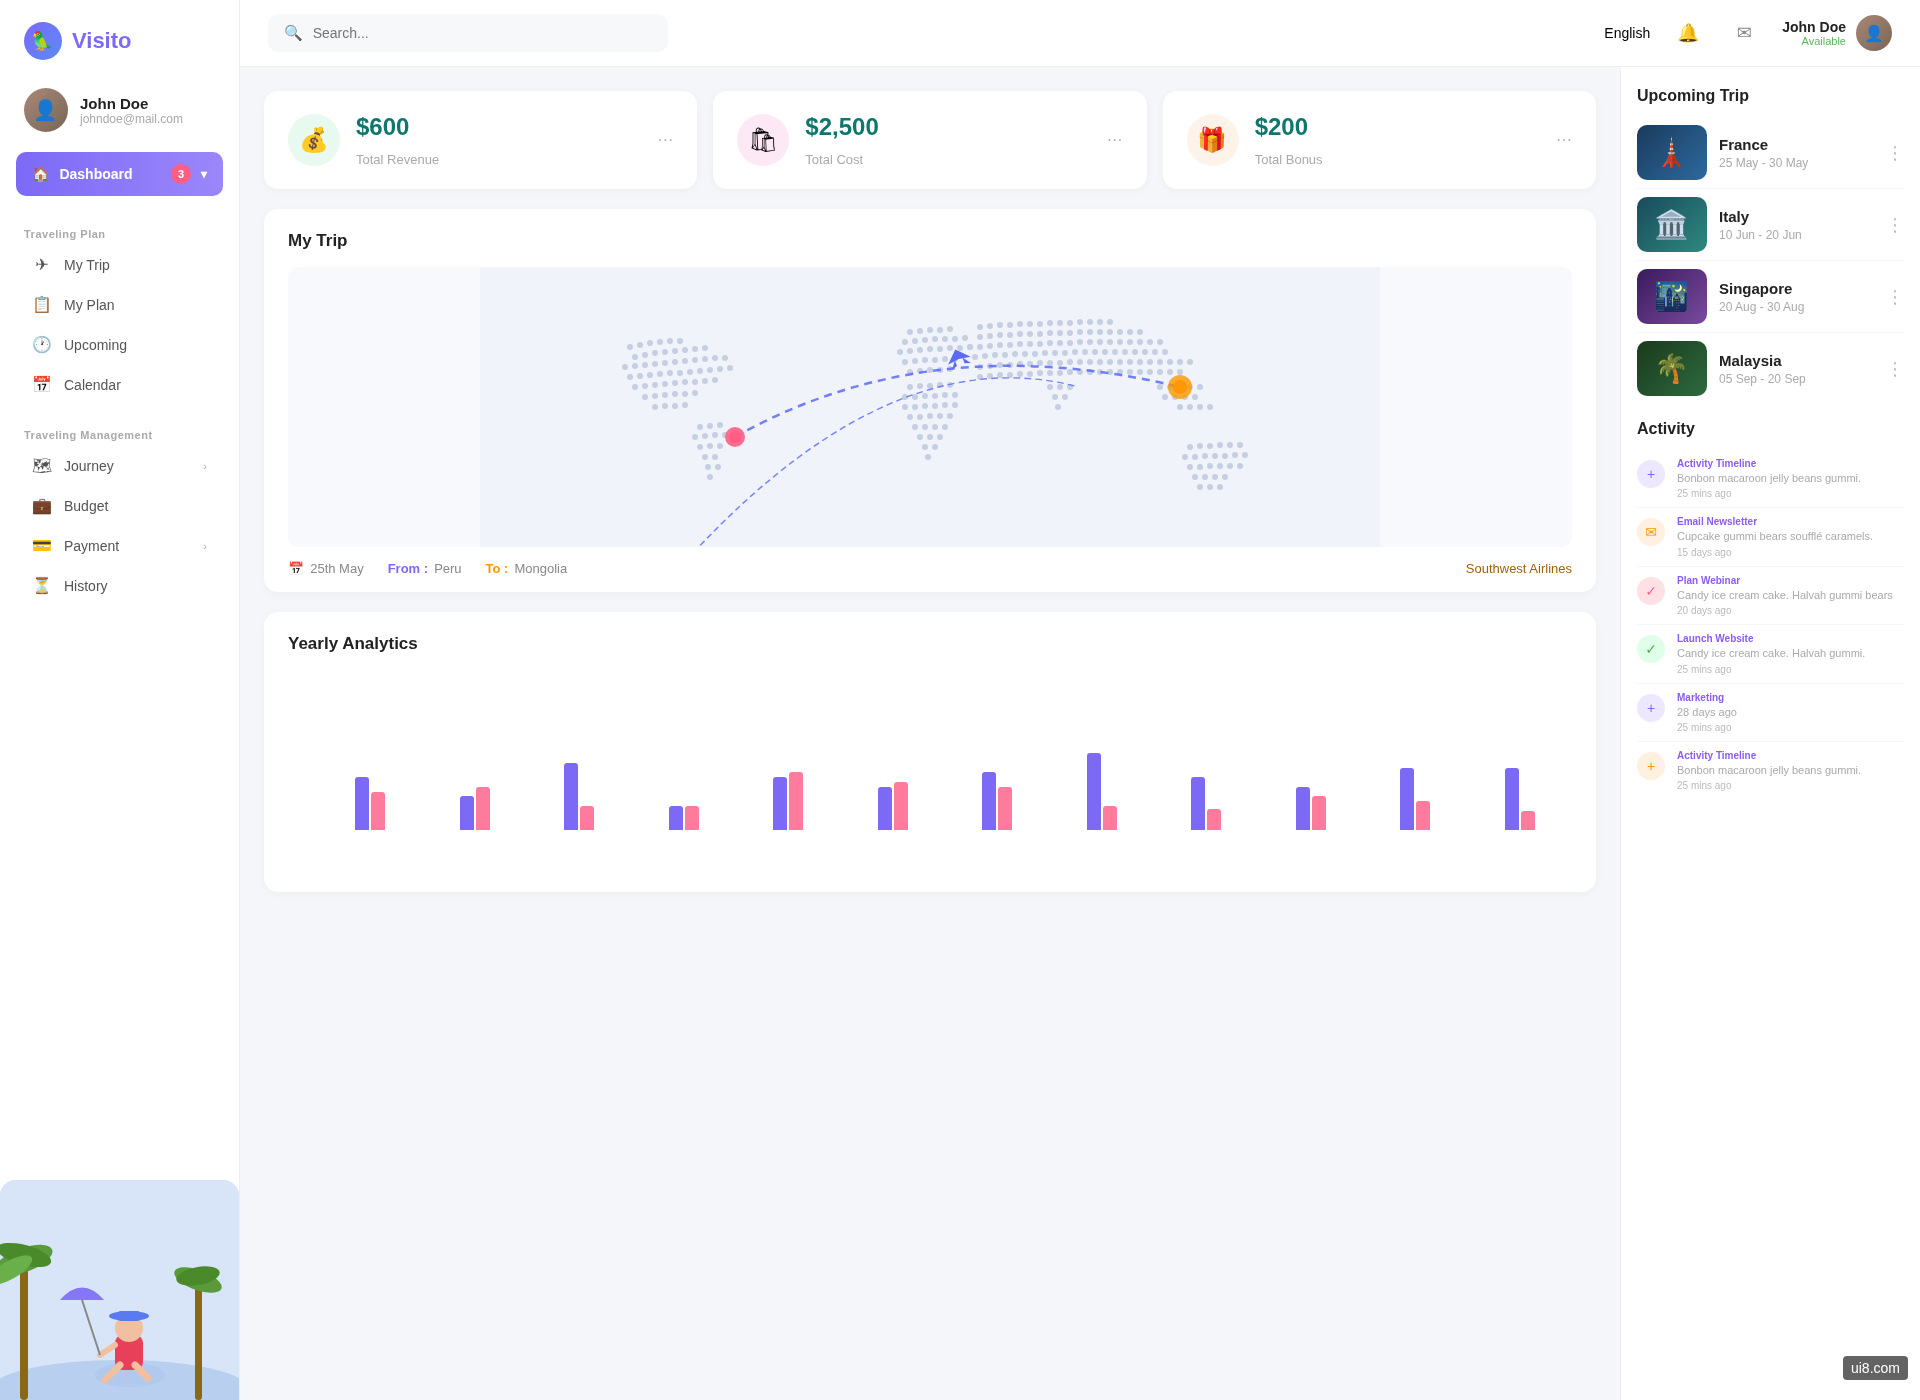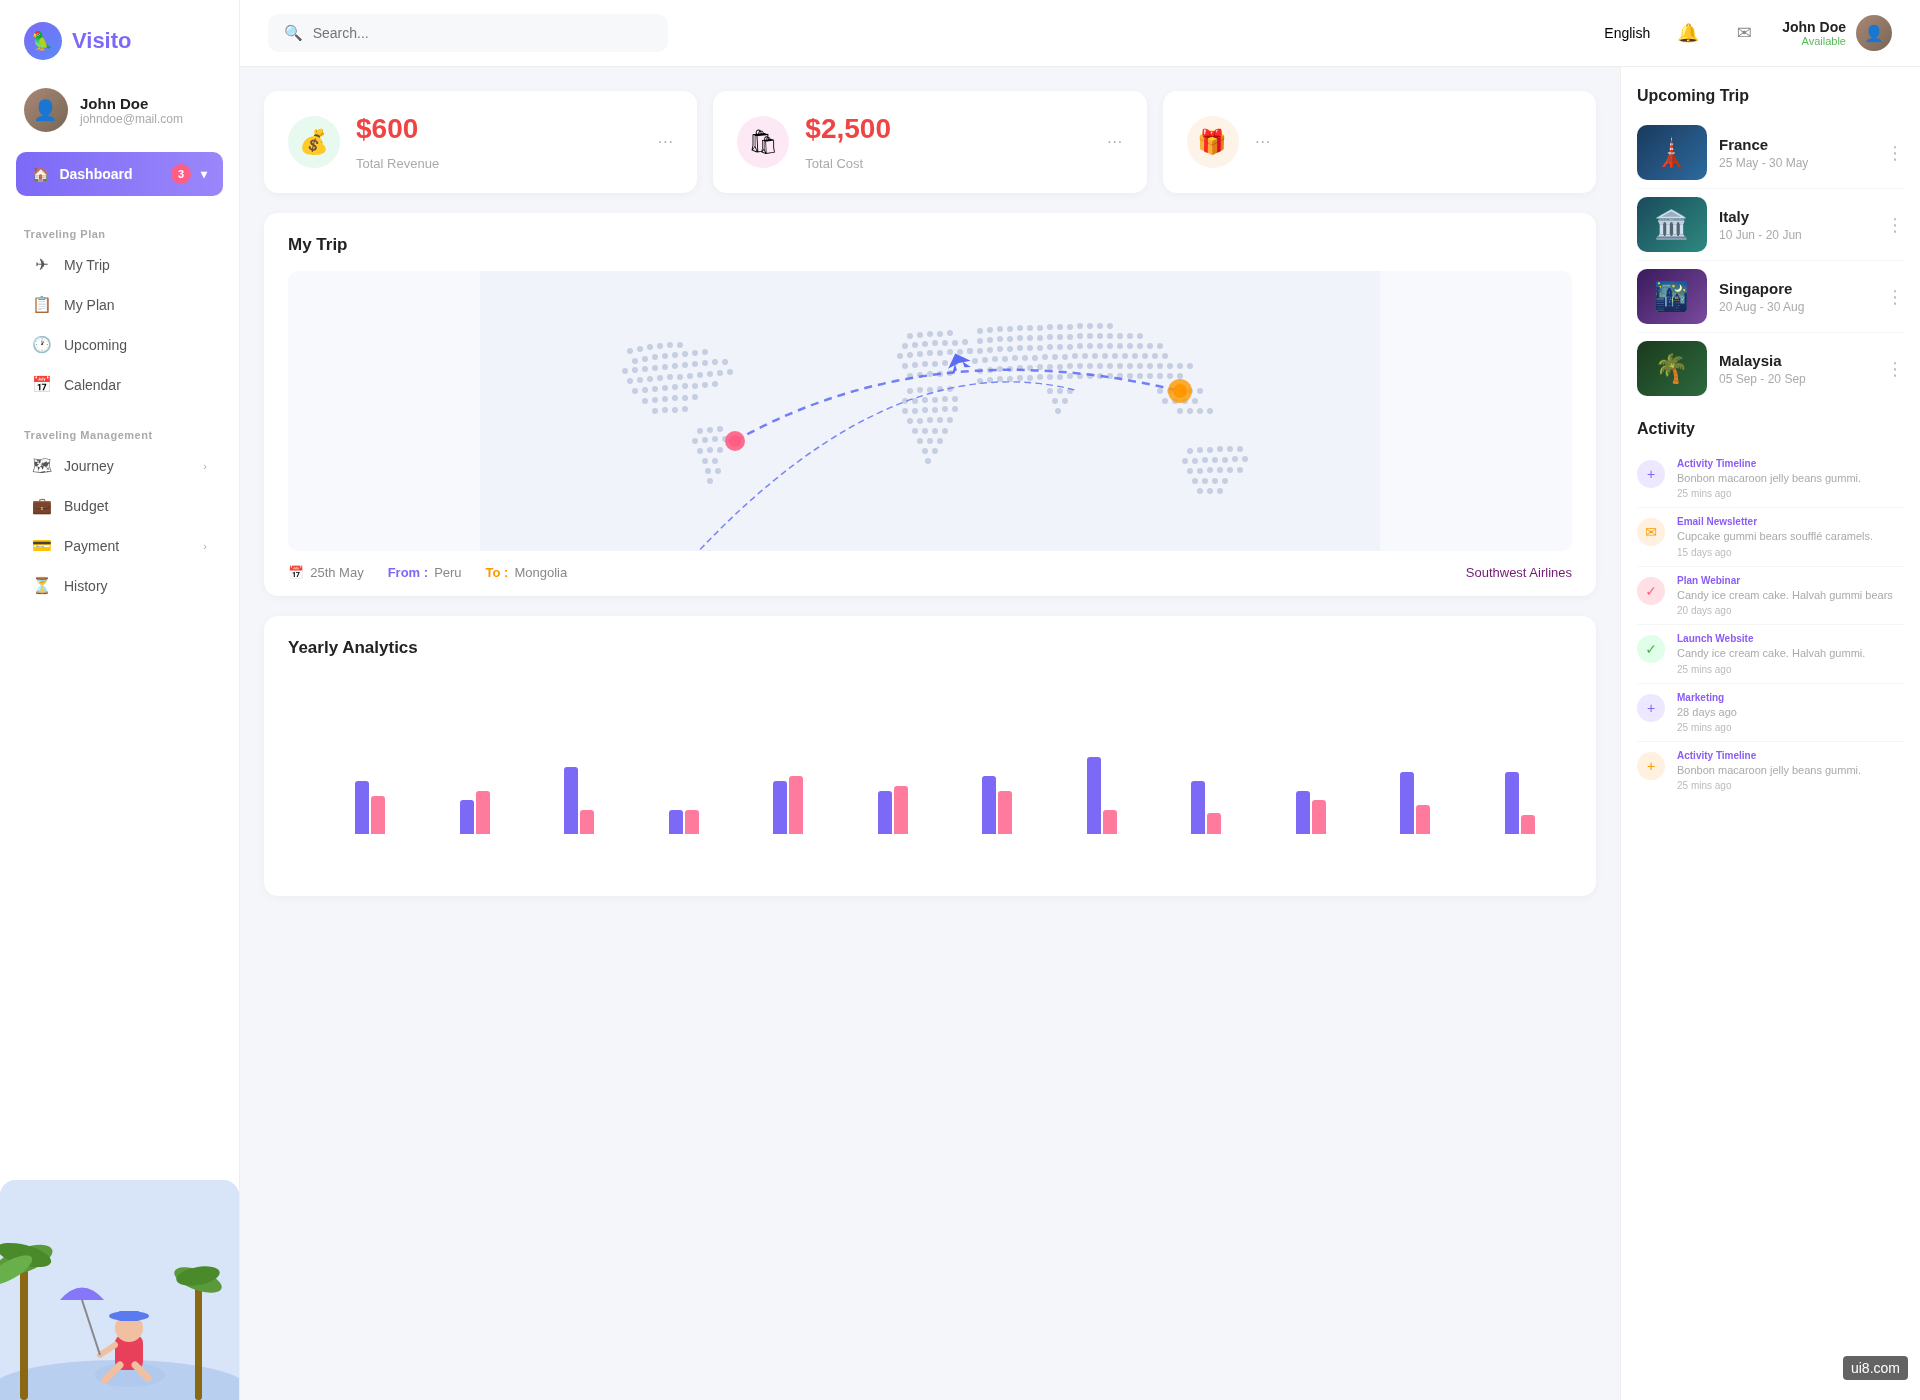--- a/index.html
+++ b/index.html
@@ -187,21 +187,21 @@
     }
     .stat-icon {
       width: 52px; height: 52px; border-radius: 50%;
       display: flex; align-items: center; justify-content: center;
       font-size: 24px;
     }
     .stat-icon.green { background: #e8f9f0; }
     .stat-icon.pink { background: #fde8f5; }
     .stat-icon.orange { background: #fef3e8; }
     .stat-info { flex: 1; }
-    .stat-value { font-size: 28px; font-weight: 700; color: #ef4444; }
+    .stat-value { font-size: 24px; font-weight: 700; color: #0f766e; }
     .stat-label { font-size: 13px; color: #aaa; margin-top: 11px; }
     .stat-more { color: #aaa; font-size: 16px; cursor: pointer; }
 
     
     .map-card {
       background: #fff;
       border-radius: 14px;
       padding: 22px 24px 16px;
       box-shadow: 0 2px 8px rgba(0,0,0,0.04);
     }
@@ -217,21 +217,21 @@
     .map-footer {
       display: flex;
       align-items: center;
       gap: 24px;
       margin-top: 14px;
       font-size: 13px;
       color: #888;
     }
     .map-footer .date-info { display: flex; align-items: center; gap: 6px; }
     .map-footer .route-info { display: flex; align-items: center; gap: 6px; }
-    .map-footer .airline { margin-left: auto; color: #701a75; font-weight: 500; }
+    .map-footer .airline { margin-left: auto; color: #a16207; font-weight: 500; }
     .from-label { color: #7c6af7; font-weight: 600; }
     .to-label { color: #ff9800; font-weight: 600; }
 
     
     .chart-card {
       background: #fff;
       border-radius: 14px;
       padding: 22px 24px;
       box-shadow: 0 2px 8px rgba(0,0,0,0.04);
     }
@@ -486,20 +486,24 @@
         <div class="stat-card">
           <div class="stat-icon pink">🛍</div>
           <div class="stat-info">
             <div class="stat-value">$2,500</div>
             <div class="stat-label">Total Cost</div>
           </div>
           <span class="stat-more">···</span>
         </div>
         <div class="stat-card">
           <div class="stat-icon orange">🎁</div>
+          <div class="stat-info">
+            <div class="stat-value">$200</div>
+            <div class="stat-label">Total Bonus</div>
+          </div>
           <span class="stat-more">···</span>
         </div>
       </div>
 
       <div class="map-card">
         <div class="card-title">My Trip</div>
         <div class="map-container">
           <svg class="world-map-svg" viewBox="0 0 900 280" xmlns="http://www.w3.org/2000/svg">
 
             <rect width="900" height="280" fill="#f0f3fa"></rect>

